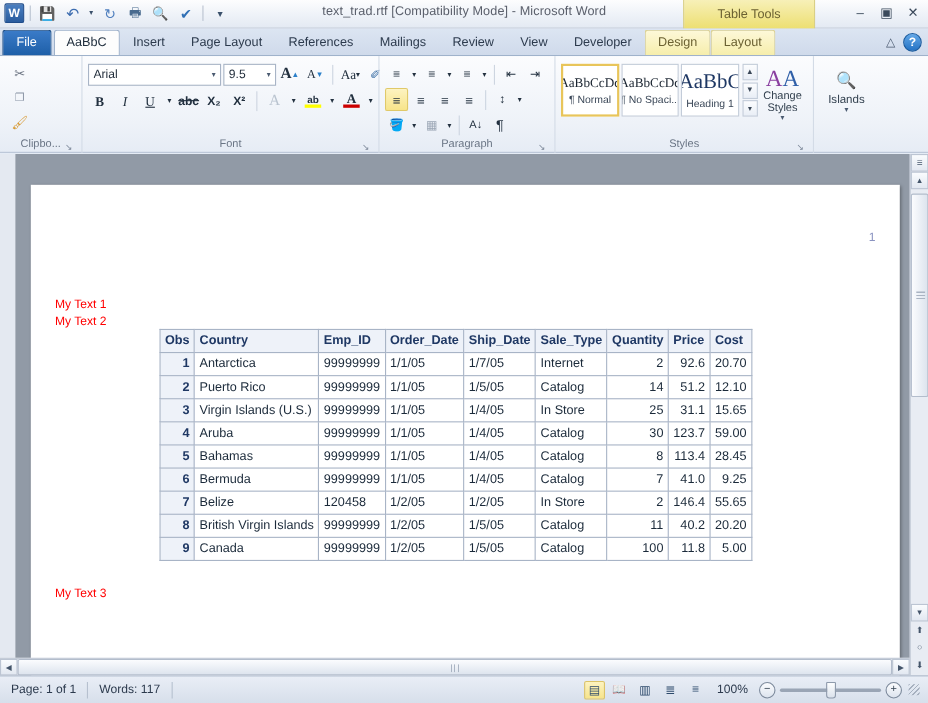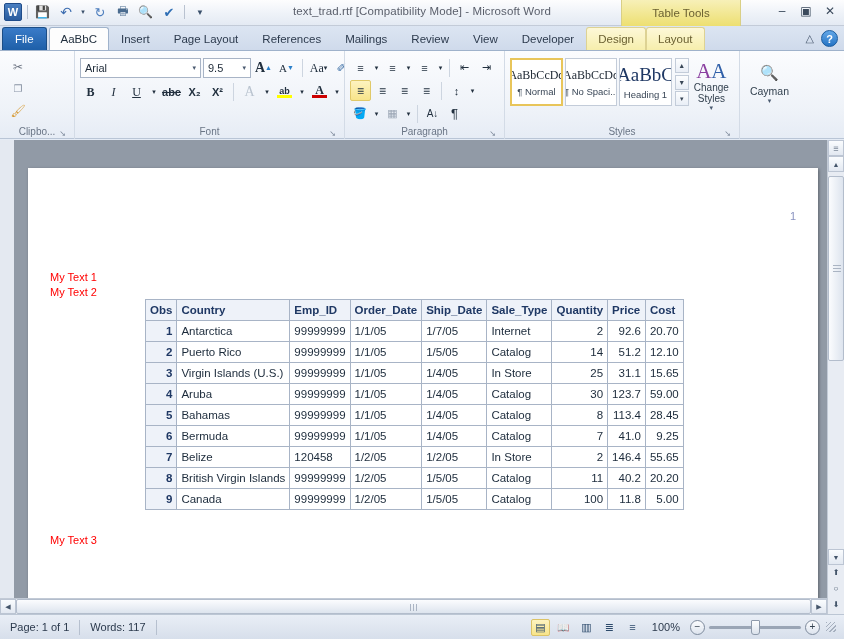--- a/index.html
+++ b/index.html
@@ -459,21 +459,21 @@
       <div class="group-label">
         <span>Styles</span>
         <span class="dlg-launch">↘</span>
       </div>
     </div>
 
     <div class="group" style="width:60px">
       <div class="group-body" style="justify-content:center;padding-top:6px">
         <div class="editing-btn">
           <div style="font-size:15px;color:#3b6ea5">🔍</div>
-          <div style="margin-top:3px">Cayman</div>
+          <div style="margin-top:3px">Islands</div>
           <div class="caret-dn">▾</div>
         </div>
       </div>
       <div class="group-label">&nbsp;</div>
     </div>
   </div>
 
   <div class="docarea">
     <div class="ruler-left"></div>
 

